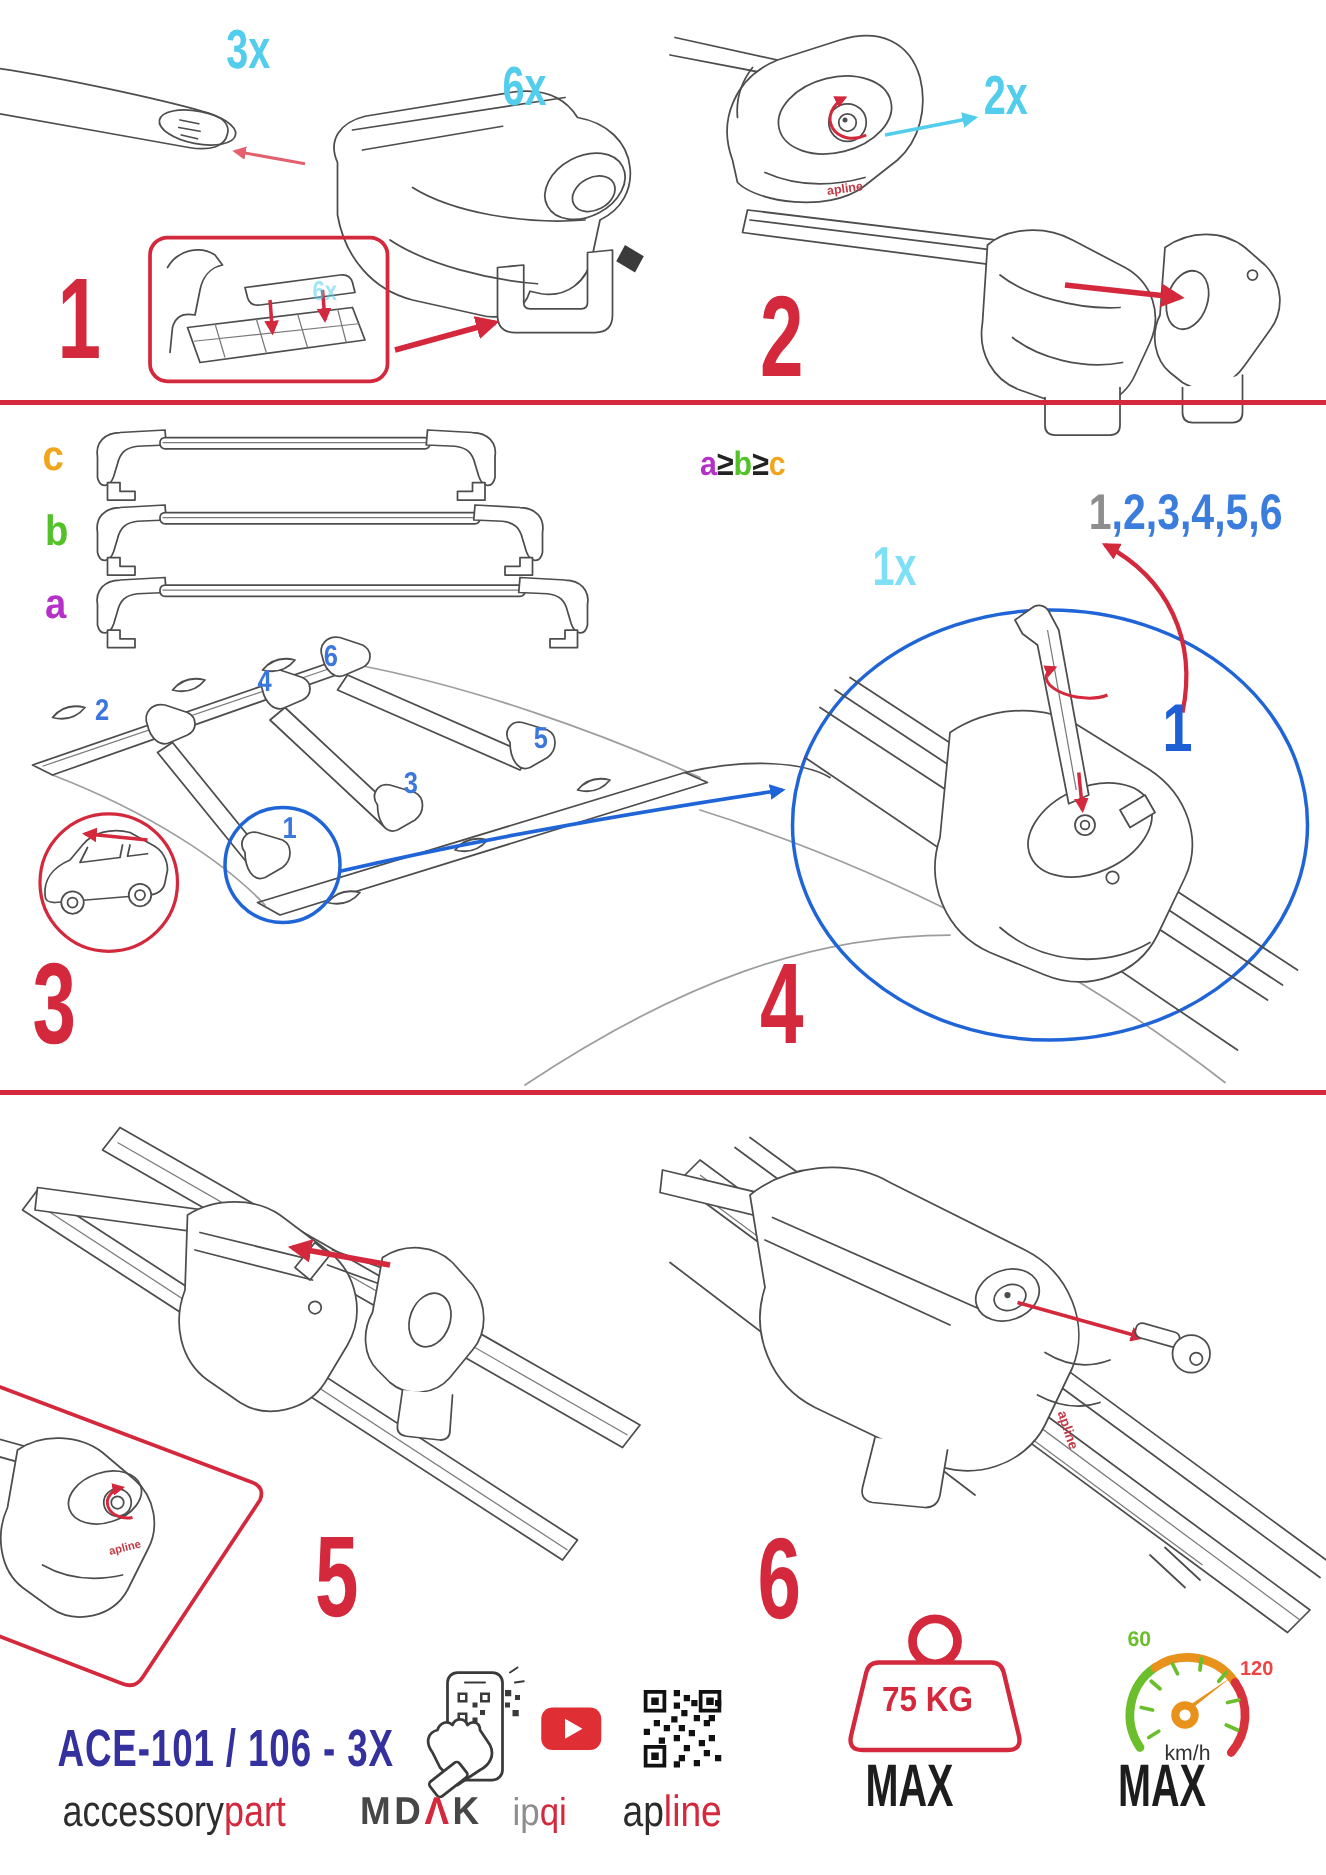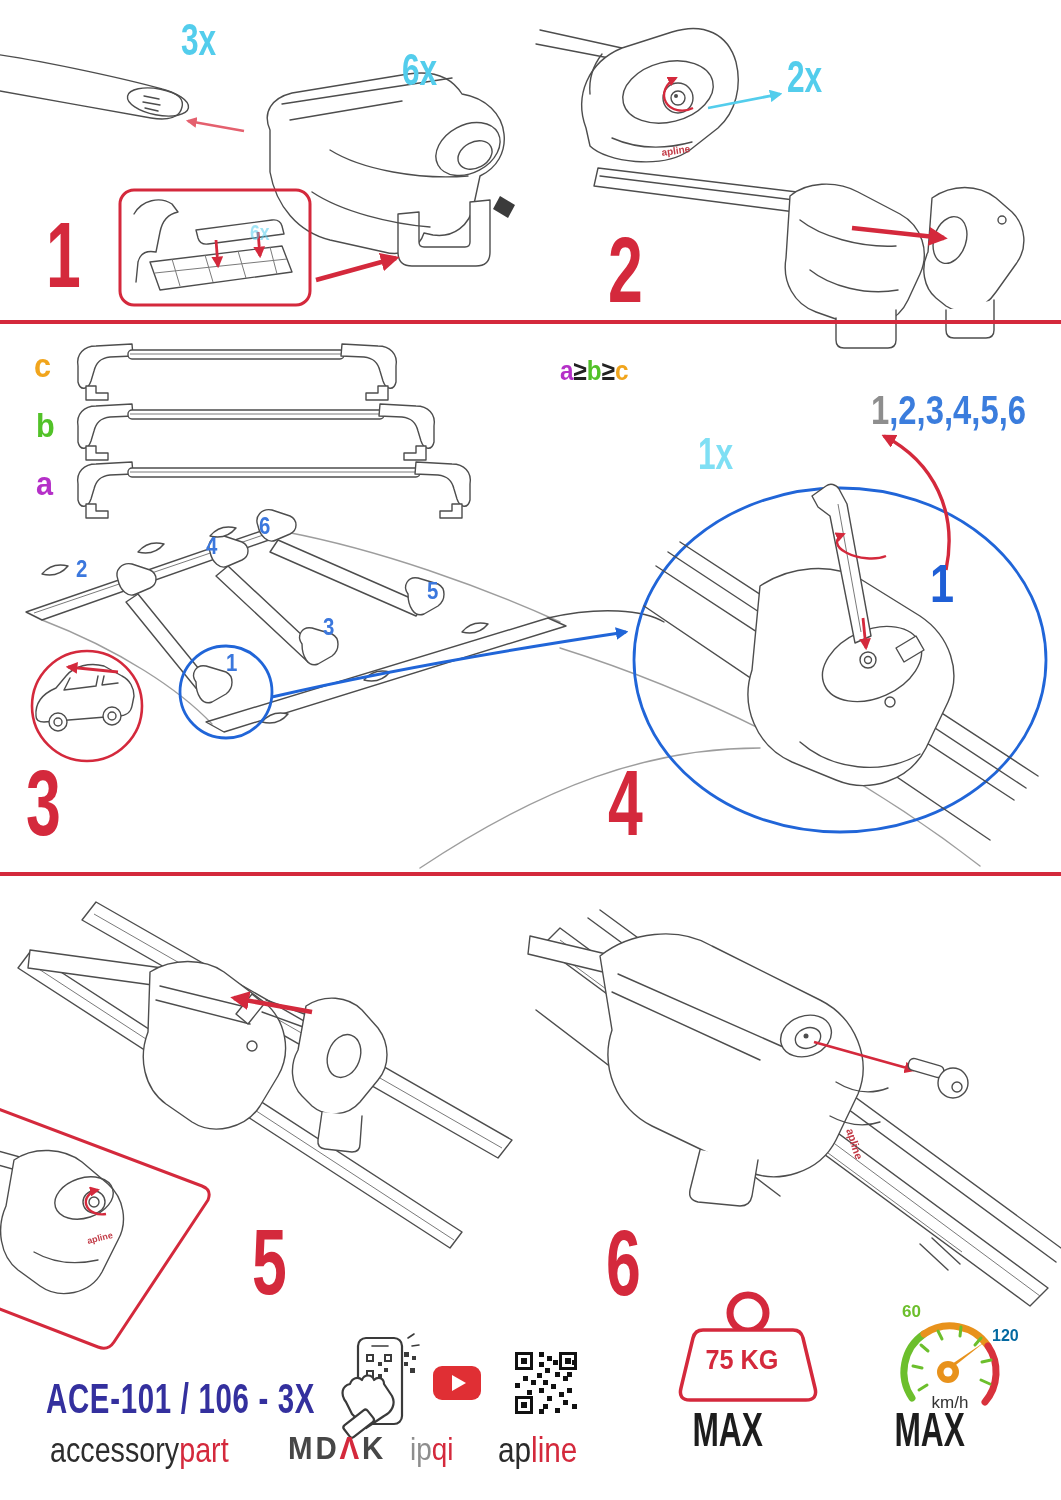--- a/index.html
+++ b/index.html
@@ -17,21 +17,21 @@
   .roofnum{font-size:24px;font-weight:bold;color:#3b77dd;transform:scaleX(.85)}
   .product{font-size:42px;font-weight:bold;color:#34309e;transform:scaleX(.7);letter-spacing:1px}
   .brand{font-size:35px;transform:scaleX(.82);color:#2d2d2d}
   .brand .red{color:#d4293c}
   .mdak{font-size:31px;font-weight:bold;letter-spacing:3px;color:#474747;transform:scaleX(.95)}
   .ipqi{font-size:31px;color:#8d8d8d;transform:scaleX(.9)}
   .apline{font-size:35px;color:#2b2b2b;transform:scaleX(.85)}
   .kgval{font-size:28px;font-weight:bold;color:#d4293c;transform:scaleX(.9)}
   .maxlbl{font-size:48px;font-weight:bold;color:#1d1d1d;transform:scaleX(.66)}
   .speedlo{font-size:17px;font-weight:bold;color:#6cbf2c}
-  .speedhi{font-size:16px;font-weight:bold;color:#0369a1}
+  .speedhi{font-size:16px;font-weight:bold;color:#ef4444}
   .kmh{font-size:17px;color:#333}
   .center{text-align:center}
   .divider{position:absolute;left:0;width:1061px;height:4px;background:#d4293c}
   
   .s1{stroke:#4d4d4d;stroke-width:1.4;fill:none;stroke-linecap:round;stroke-linejoin:round}
   .sf{stroke:#4d4d4d;stroke-width:1.4;fill:#fff;stroke-linejoin:round;stroke-linecap:round}
   .sfl{stroke:#7a7a7a;stroke-width:1;fill:none}
   .ra{stroke:#d4293c;stroke-width:4.5;fill:none;marker-end:url(#mred)}
   .ra2{stroke:#d4293c;stroke-width:2.8;fill:none;marker-end:url(#mred)}
   .rr{stroke:#d4293c;stroke-width:2.4;fill:none;marker-end:url(#mred)}

